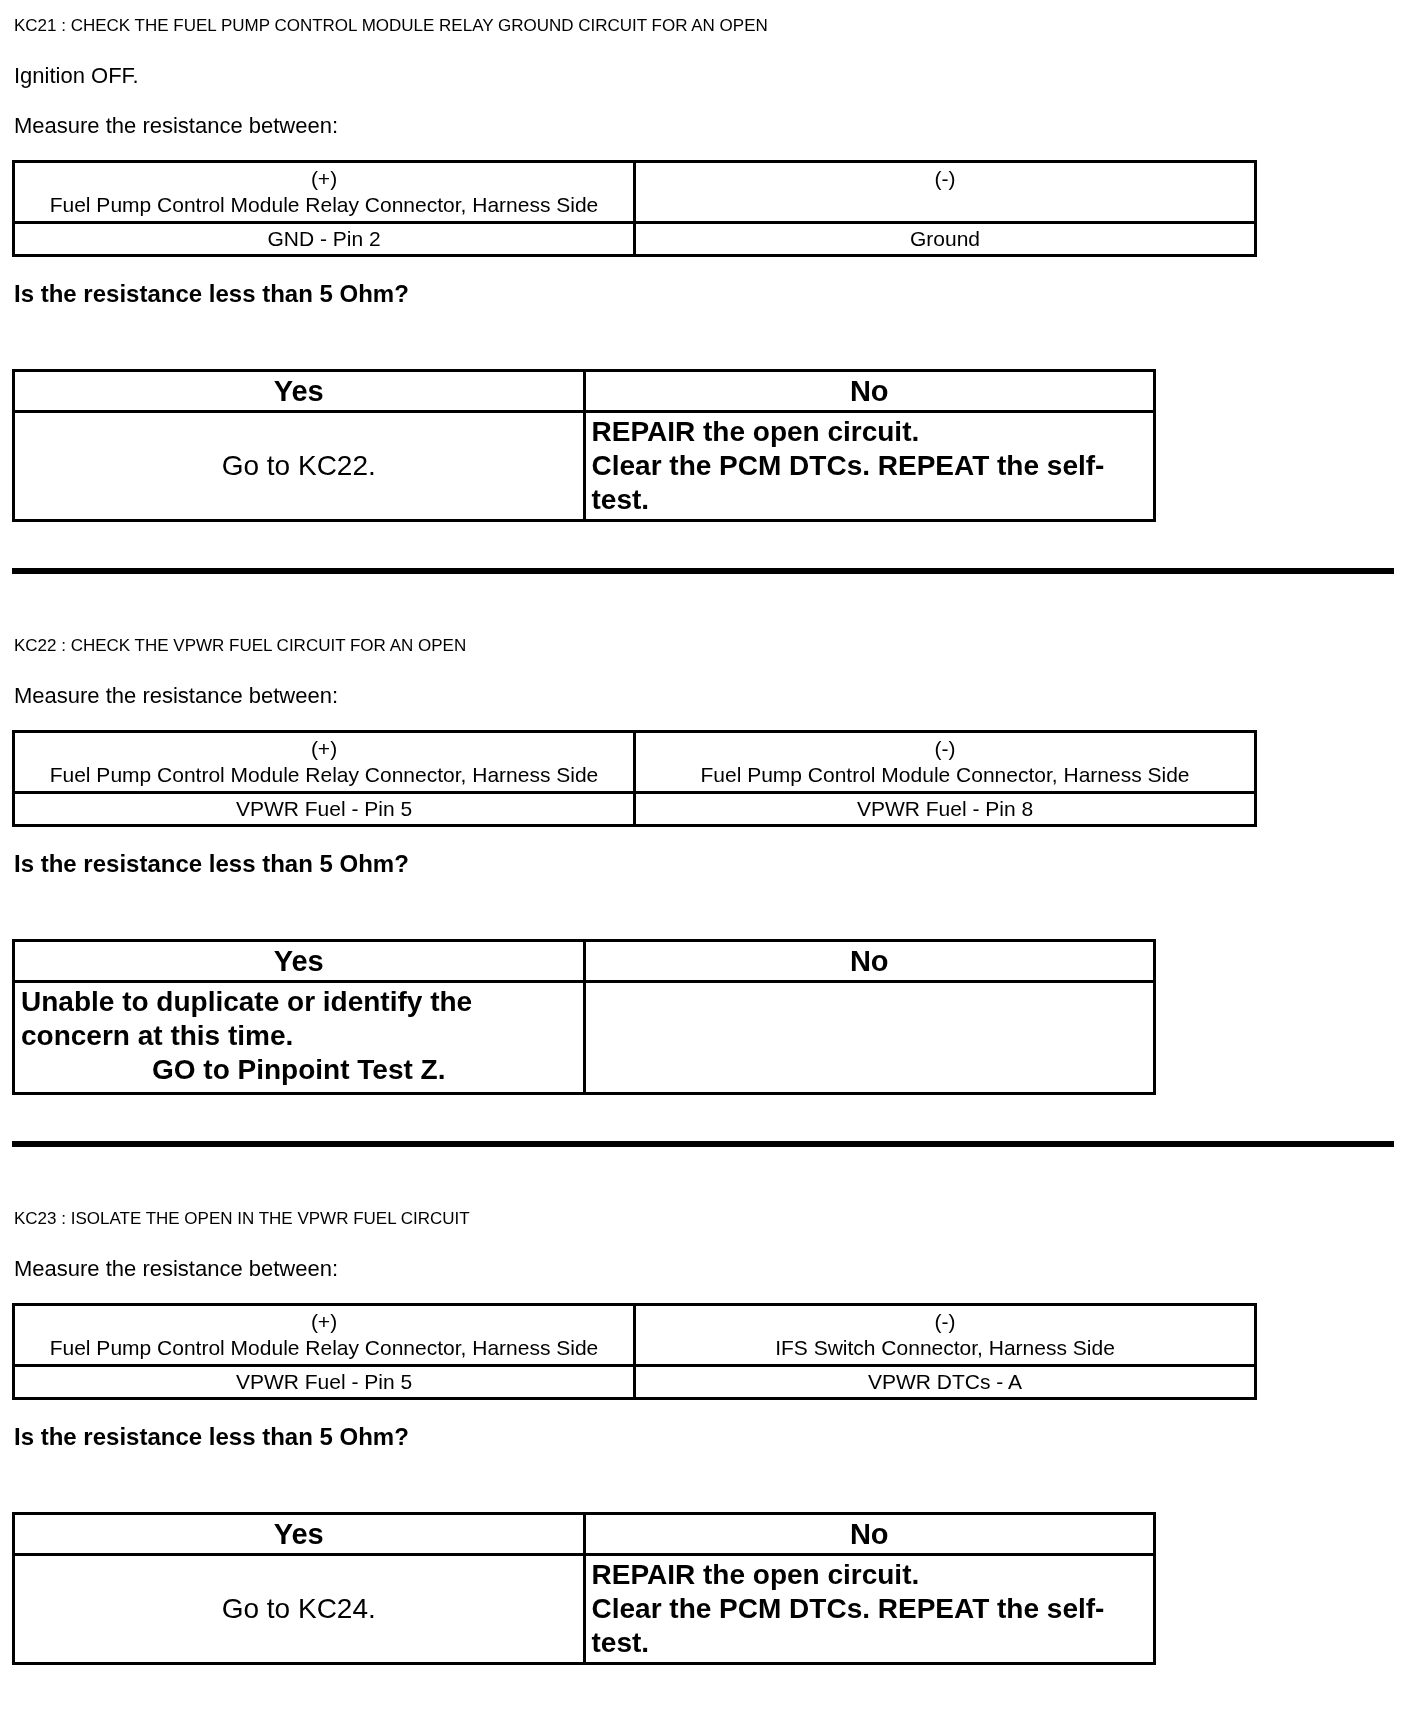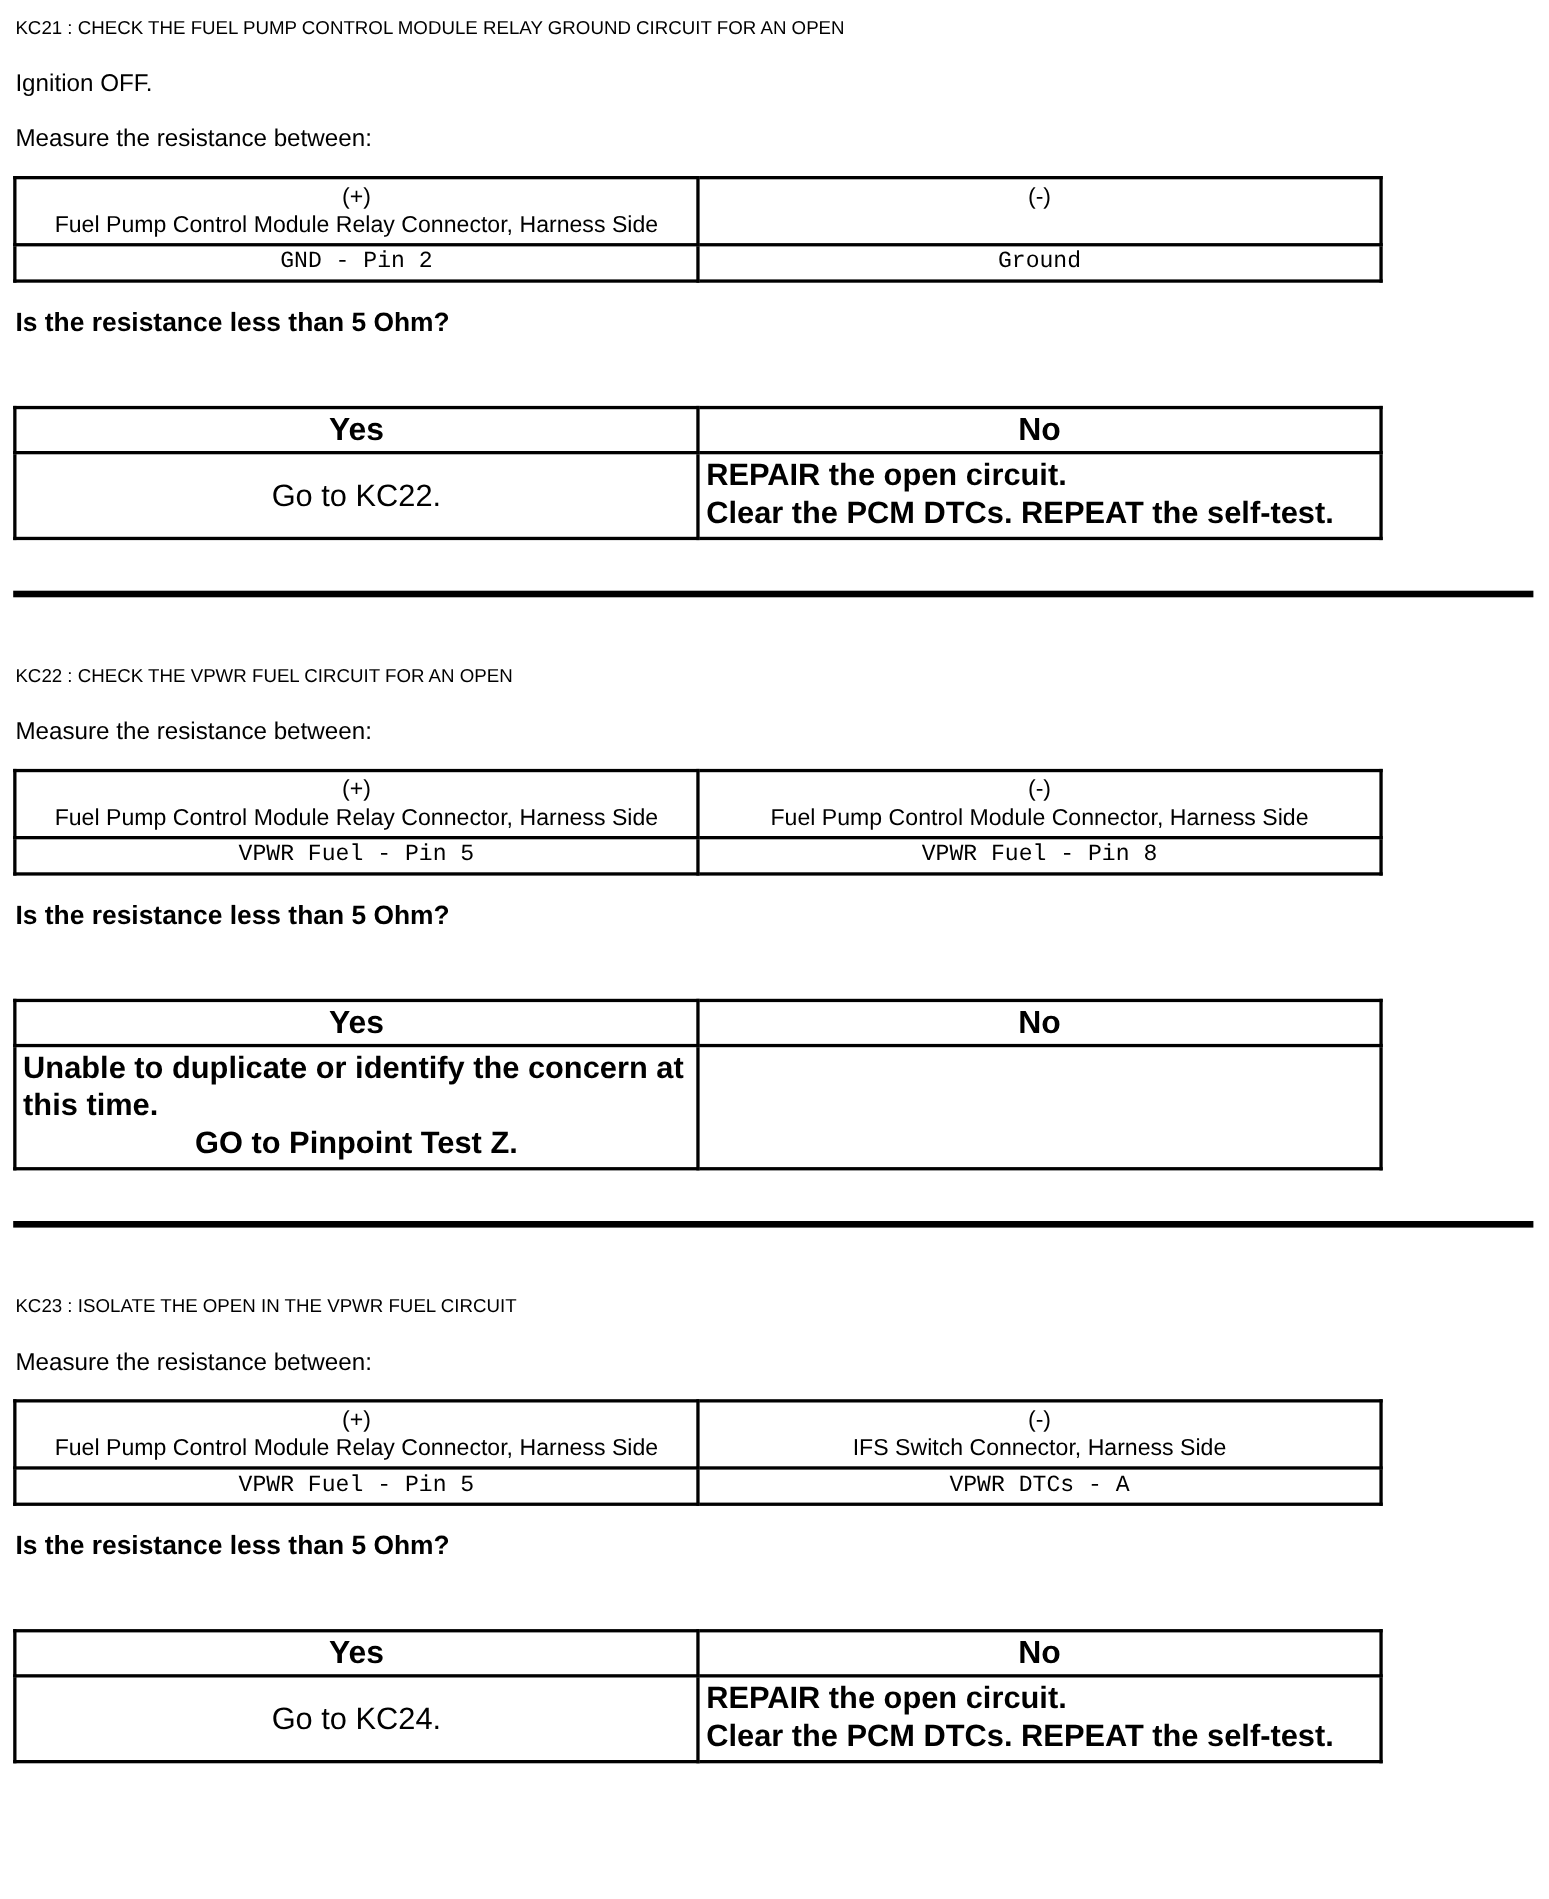--- a/index.html
+++ b/index.html
@@ -40,30 +40,30 @@
     border: 3px solid #000;
     width: 50%;
     text-align: center;
     vertical-align: top;
     padding: 3px 8px;
     font-size: 21px;
     line-height: 26px;
   }
   .meas-table .cell-title { min-height: 26px; }
   .meas-table .cell-sub  { min-height: 26px; }
-  .meas-vals td { padding: 2px 8px; font-family: Liberation Mono, monospace; }
+  .meas-vals td { padding: 2px 8px; }
   .question {
     font-size: 24px;
     font-weight: bold;
     margin: 6px 0 58px 2px;
     line-height: 34px;
   }
   
   .res-table {
-    width: 1245px;
+    width: 1144px;
     border-collapse: collapse;
     table-layout: fixed;
     margin: 0 0 46px 0;
   }
   .res-table td {
     border: 3px solid #000;
     width: 50%;
     font-size: 28px;
     line-height: 34px;
     padding: 2px 6px;

